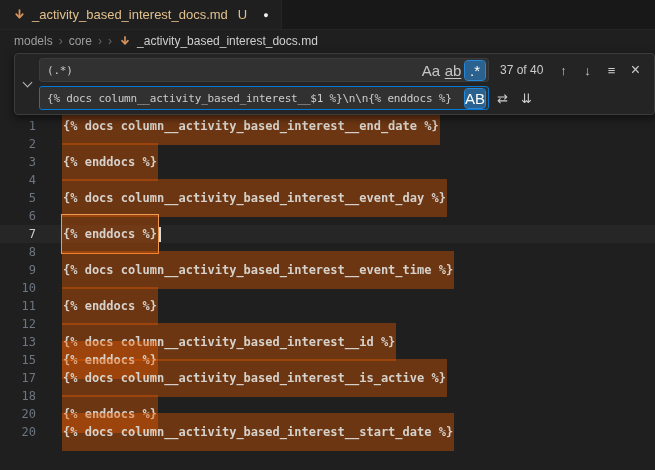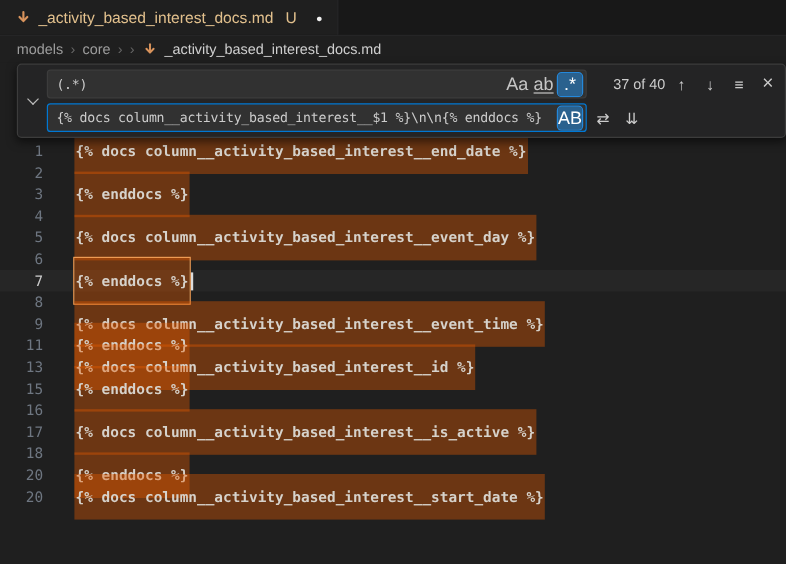--- a/index.html
+++ b/index.html
@@ -50,21 +50,21 @@
     flex:1 1 auto; overflow:hidden; white-space:pre;
     font-family:"DejaVu Sans Mono", monospace; font-size:11px; color:#cccccc; letter-spacing:-0.2px;
   }
   .opt {
     width:20px; height:19px; flex:none; margin-left:2px; border-radius:3px;
     display:flex; align-items:center; justify-content:center;
     font-size:15px; color:#c5c5c5; cursor:pointer;
   }
   .opt.ww { text-decoration:underline; text-underline-offset:2px; }
   .opt.active { background:rgba(36,137,219,0.55); outline:1px solid #2488db; color:#ffffff; }
-  .count { margin-left:22px; font-size:12px; color:#cccccc; white-space:nowrap; }
+  .count { margin-left:11px; font-size:12px; color:#cccccc; white-space:nowrap; }
   .fw-actions { margin-left:auto; display:flex; align-items:center; }
   .ibtn {
     width:21px; height:21px; margin-left:3px; border-radius:3px;
     display:flex; align-items:center; justify-content:center;
     color:#cccccc; font-size:13px; cursor:pointer;
   }
   .ibtn.close { font-size:16px; }
   .rbtn { font-size:13px; }
   
   .editor { position:absolute; top:52px; left:0; right:0; bottom:0; overflow:hidden; }
@@ -144,34 +144,38 @@
       </div>
       <div class="line">
         <span class="ln">8</span>
         <span class="lc"></span>
       </div>
       <div class="line">
         <span class="ln">9</span>
         <span class="lc"><span class="match">{% docs column__activity_based_interest__event_time %}</span></span>
       </div>
       <div class="line">
+        <span class="ln">10</span>
+        <span class="lc"></span>
+      </div>
+      <div class="line">
         <span class="ln">11</span>
         <span class="lc"><span class="match">{% enddocs %}</span></span>
+      </div>
+      <div class="line">
+        <span class="ln">12</span>
+        <span class="lc"></span>
       </div>
       <div class="line">
         <span class="ln">13</span>
         <span class="lc"><span class="match">{% docs column__activity_based_interest__id %}</span></span>
       </div>
       <div class="line">
         <span class="ln">15</span>
         <span class="lc"><span class="match">{% enddocs %}</span></span>
-      </div>
-      <div class="line">
-        <span class="ln">16</span>
-        <span class="lc"></span>
       </div>
       <div class="line">
         <span class="ln">17</span>
         <span class="lc"><span class="match">{% docs column__activity_based_interest__is_active %}</span></span>
       </div>
       <div class="line">
         <span class="ln">18</span>
         <span class="lc"></span>
       </div>
       <div class="line">

